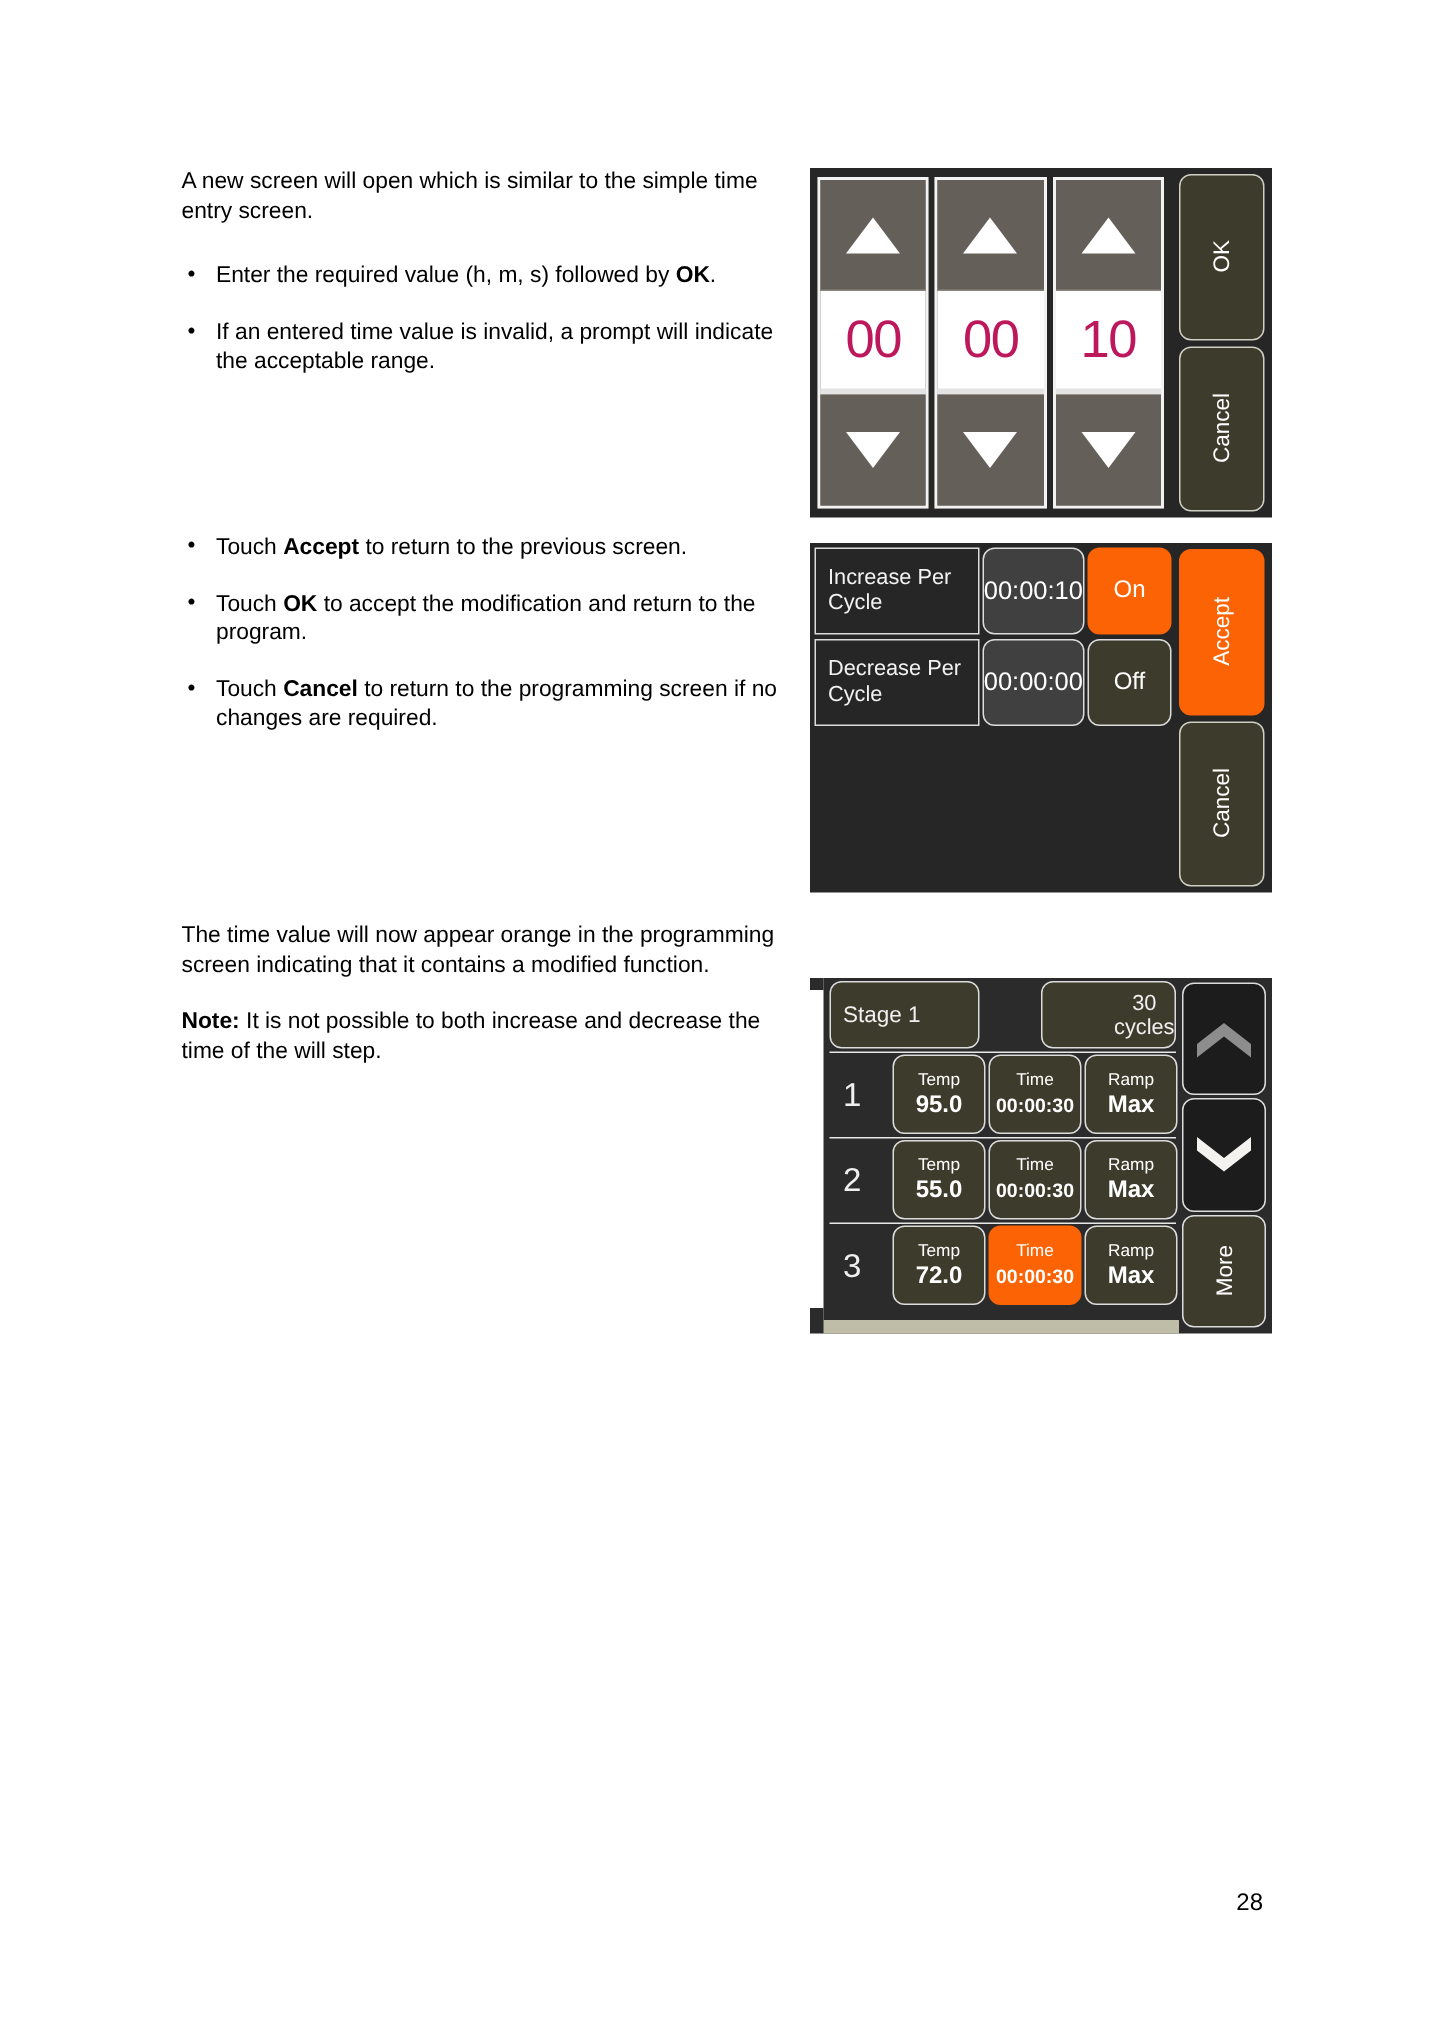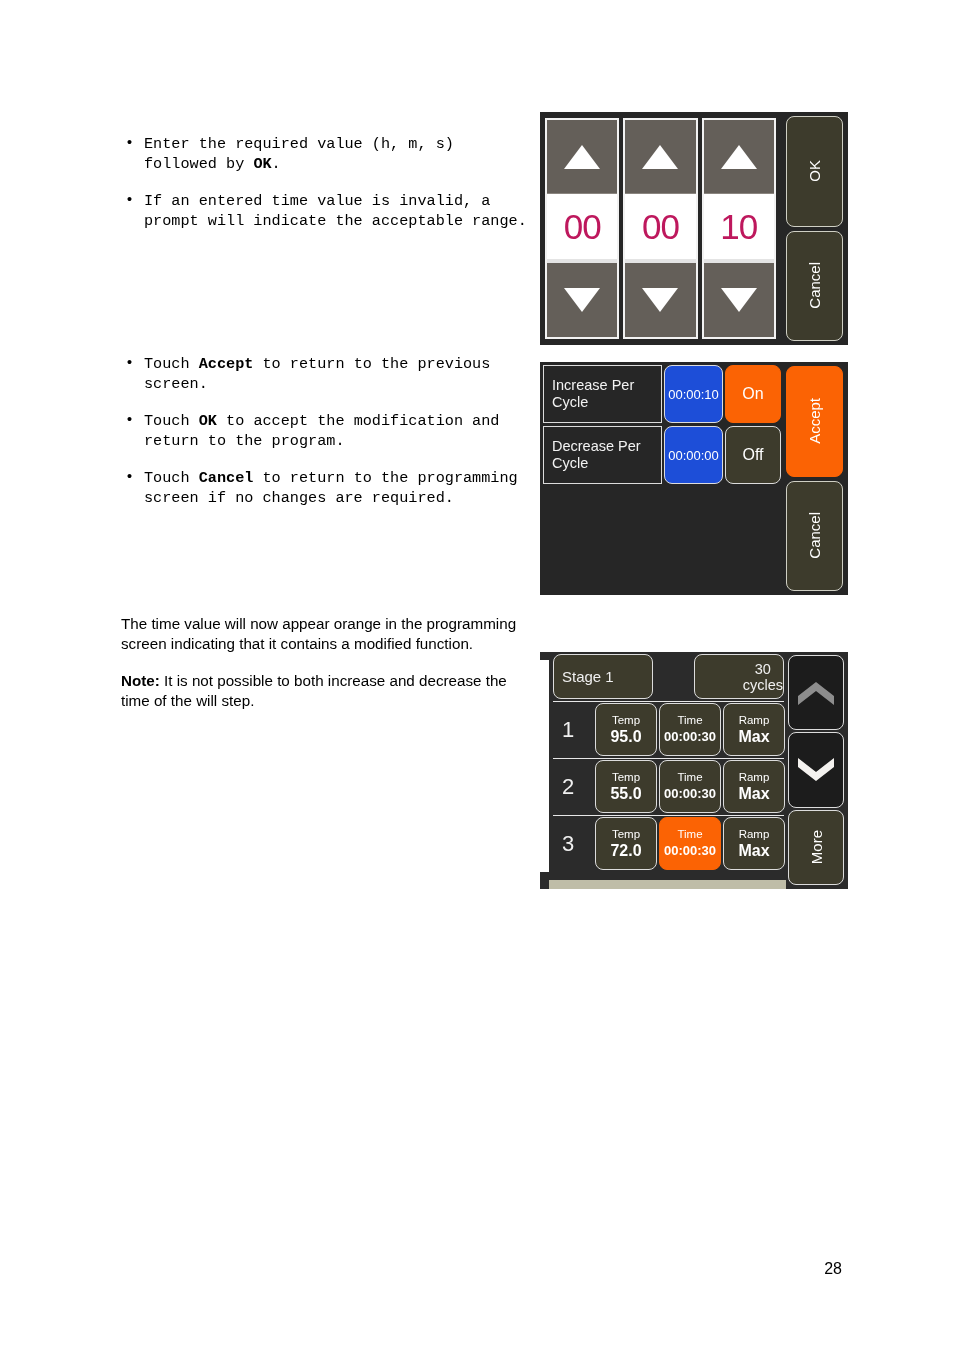--- a/index.html
+++ b/index.html
@@ -18,21 +18,21 @@
     background: #ffffff;
     overflow: hidden;
   }
 
   .para {
     font-size: 15.2px;
     line-height: 19.5px;
     color: #000000;
   }
 
-  .bullet-list { list-style: none; font-family: Liberation Mono, monospace; }
+  .bullet-list { list-style: none; }
 
   .bullet-item {
     position: relative;
     padding-left: 23px;
     font-size: 15.2px;
     line-height: 19.5px;
     color: #000000;
   }
   .bullet-item::before {
     content: "\2022";
@@ -168,23 +168,23 @@
     font-size: 14.5px;
     line-height: 17px;
     display: flex;
     align-items: center;
     padding-left: 8px;
   }
   .cyc-time {
     flex: 0 0 59px;
     border: 1px solid #dcdcdc;
     border-radius: 8px;
-    background: #1d4ed8;
+    background: #404040;
     color: #ffffff;
-    font-size: 13px;
+    font-size: 17px;
     display: flex;
     align-items: center;
     justify-content: center;
   }
   .cyc-state {
     flex: 0 0 56px;
     border: 1px solid #dcdcdc;
     border-radius: 8px;
     background: #3d3b2c;
     color: #ffffff;
@@ -325,20 +325,21 @@
     writing-mode: vertical-rl;
     transform: rotate(180deg);
   }
 </style>
 </head>
 <body>
 
 <div class="page">
 
   <div class="blk-1">
+    <div class="para">A new screen will open which is similar to the simple time entry screen.</div>
     <div class="gap-24"></div>
     <div class="bullet-list">
       <div class="bullet-item"><span>Enter the required value (h, m, s) followed by </span><b>OK</b><span>.</span></div>
       <div class="gap-18"></div>
       <div class="bullet-item"><span>If an entered time value is invalid, a prompt will indicate the acceptable range.</span></div>
     </div>
   </div>
 
   <div class="blk-2">
     <div class="bullet-list">

